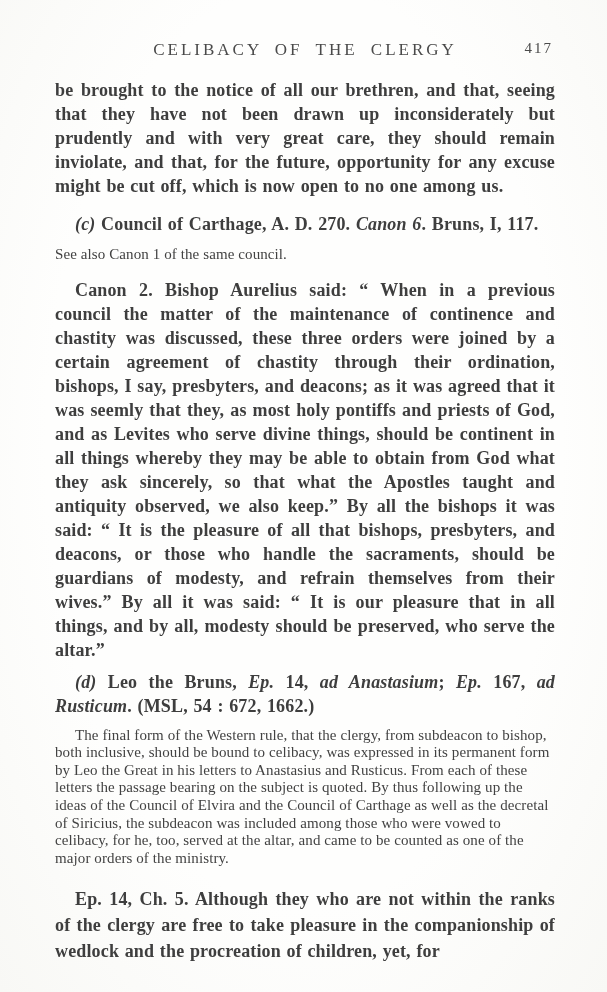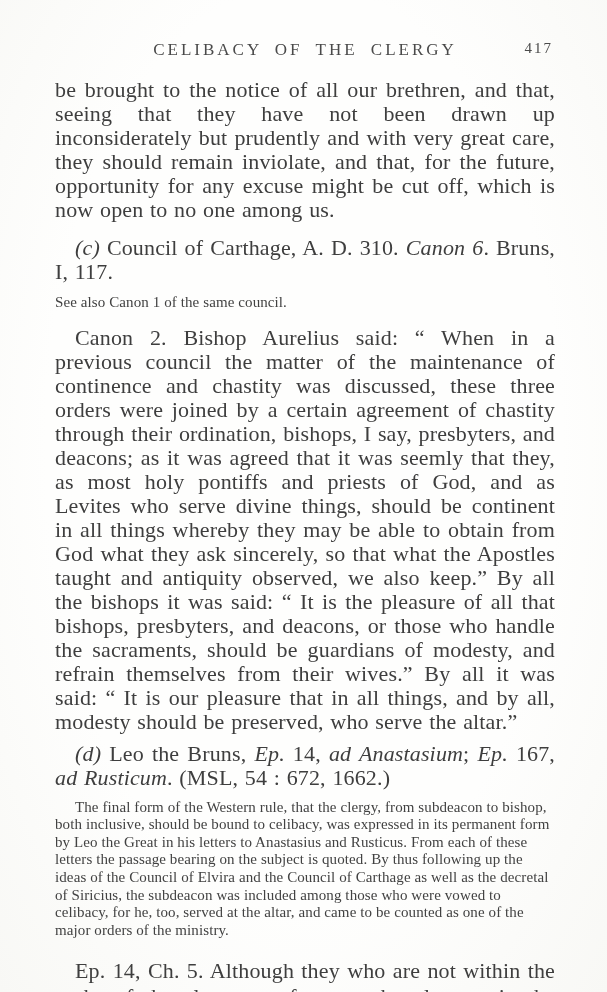--- a/index.html
+++ b/index.html
@@ -37,26 +37,27 @@
     right: 2px;
     top: 0;
     font-size: 15px;
     letter-spacing: 2px;
     color: #4a4a4a;
   }
   p {
     margin: 0;
   }
   .body {
-    font-size: 22px;
+    font-size: 18px;
     line-height: 24px;
     text-align: justify;
     letter-spacing: 0.15px;
     word-spacing: 1px;
     color: #3e3e3e;
+    font-weight: bold;
   }
   .indent { text-indent: 20px; }
   .small {
     font-size: 15px;
     line-height: 17.6px;
     letter-spacing: 0.1px;
     color: #424242;
   }
   .loose { line-height: 26px; }
   .it { font-style: italic; }
@@ -75,21 +76,21 @@
 
   <header class="running-header">
     <div class="header-title">CELIBACY OF THE CLERGY</div>
     <div class="page-number">417</div>
   </header>
 
   <main>
 
     <p class="body mt-p1"><span>be brought to the notice of all our brethren, and that, seeing that they have not been drawn up inconsiderately but prudently and with very great care, they should remain inviolate, and that, for the future, opportunity for any excuse might be cut off, which is now open to no one among us.</span></p>
 
-    <p class="body indent mt-c"><span class="it">(c)</span><span> Council of Carthage, A. D. 310. </span><span class="it">Canon 6</span><span>. Bruns, I, 117.</span></p>
+    <p class="body indent mt-c"><span class="it">(c)</span><span> Council of Carthage, A. D. 270. </span><span class="it">Canon 6</span><span>. Bruns, I, 117.</span></p>
 
     <p class="small mt-see"><span>See also Canon 1 of the same council.</span></p>
 
     <p class="body indent mt-canon"><span>Canon 2. Bishop Aurelius said: “ When in a previous council the matter of the maintenance of continence and chastity was discussed, these three orders were joined by a certain agreement of chastity through their ordination, bishops, I say, presbyters, and deacons; as it was agreed that it was seemly that they, as most holy pontiffs and priests of God, and as Levites who serve divine things, should be continent in all things whereby they may be able to obtain from God what they ask sincerely, so that what the Apostles taught and antiquity observed, we also keep.” By all the bishops it was said: “ It is the pleasure of all that bishops, presbyters, and deacons, or those who handle the sacraments, should be guardians of modesty, and refrain themselves from their wives.” By all it was said: “ It is our pleasure that in all things, and by all, modesty should be preserved, who serve the altar.”</span></p>
 
     <p class="body indent mt-d"><span class="it">(d)</span><span> Leo the Bruns, </span><span class="it">Ep.</span><span> 14, </span><span class="it">ad Anastasium</span><span>; </span><span class="it">Ep.</span><span> 167, </span><span class="it">ad Rusticum</span><span>. (MSL, 54 : 672, 1662.)</span></p>
 
     <p class="small indent mt-fine"><span>The final form of the Western rule, that the clergy, from subdeacon to bishop, both inclusive, should be bound to celibacy, was expressed in its permanent form by Leo the Great in his letters to Anastasius and Rusticus. From each of these letters the passage bearing on the subject is quoted. By thus following up the ideas of the Council of Elvira and the Council of Carthage as well as the decretal of Siricius, the subdeacon was included among those who were vowed to celibacy, for he, too, served at the altar, and came to be counted as one of the major orders of the ministry.</span></p>
 
     <p class="body loose indent mt-ep"><span>Ep. 14, Ch. 5. Although they who are not within the ranks of the clergy are free to take pleasure in the companionship of wedlock and the procreation of children, yet, for</span></p>

